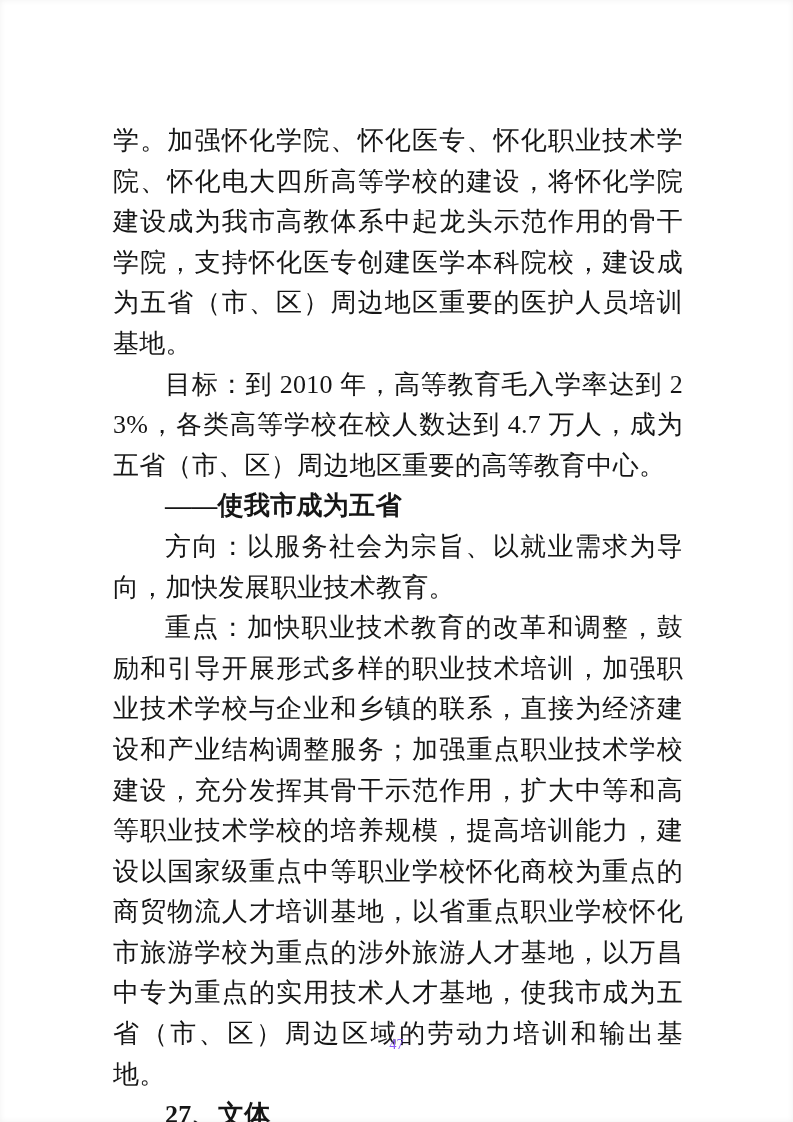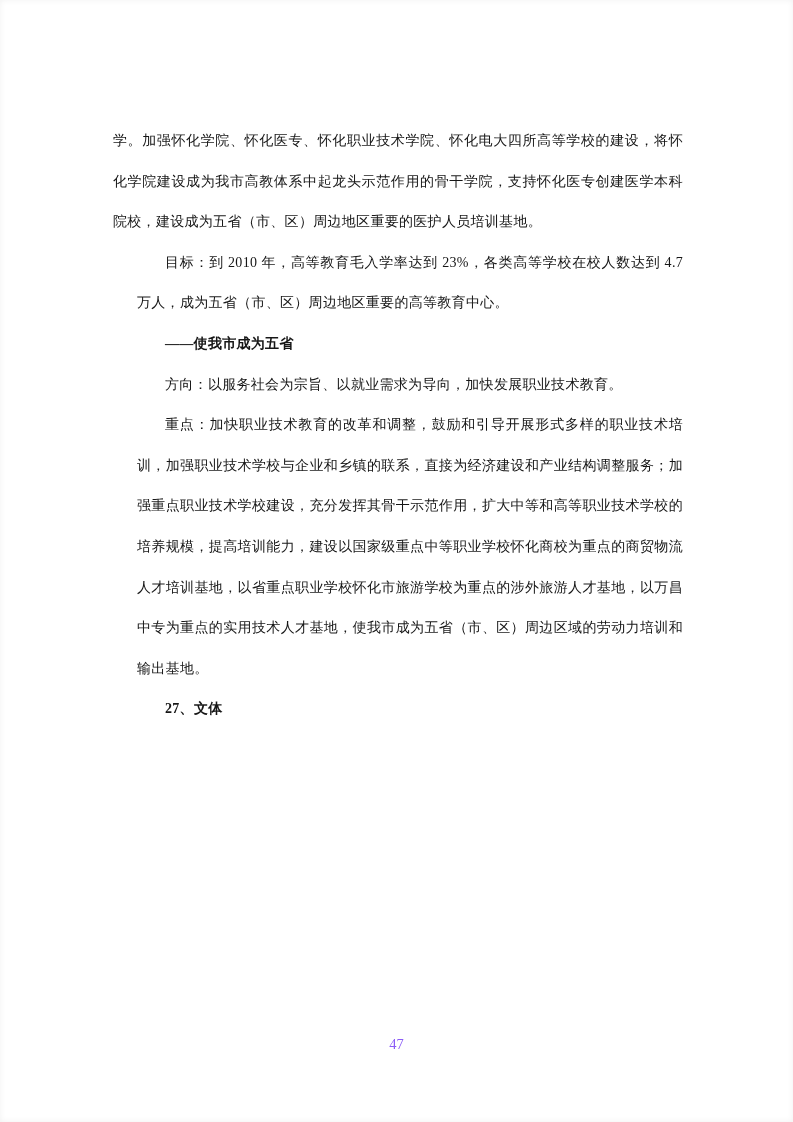--- a/index.html
+++ b/index.html
@@ -19,31 +19,30 @@
     overflow: hidden;
   }
   .content {
     position: absolute;
     left: 113px;
     top: 121px;
     width: 570px;
   }
   .para {
     margin: 0;
-    font-size: 14px;
+    font-size: 26px;
     line-height: 40.6px;
     text-align: justify;
     text-justify: inter-ideograph;
     letter-spacing: 0.3px;
     word-break: break-all;
     font-family: Liberation Serif, serif;
   }
   .indent {
     text-indent: 2em;
-    margin-left: 24px;
   }
   .heading {
     font-weight: bold;
   }
   .page-number {
     position: absolute;
     top: 1034px;
     left: 0;
     width: 100%;
     text-align: center;

